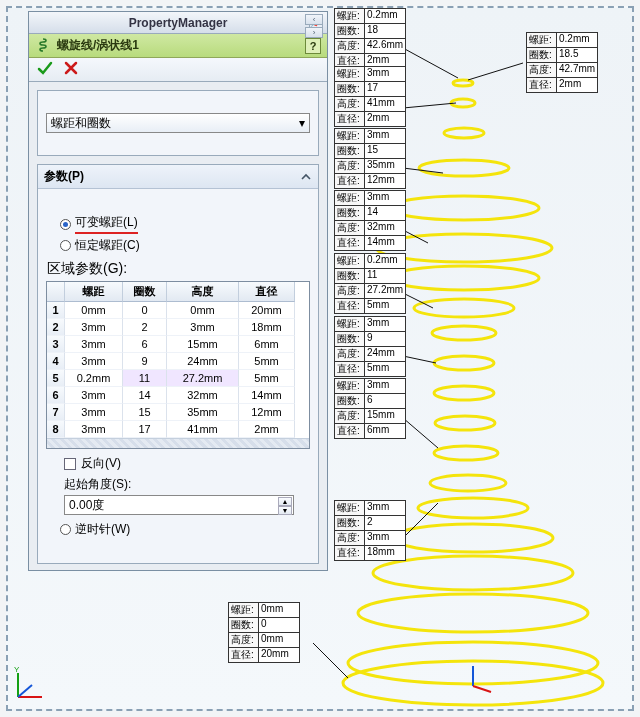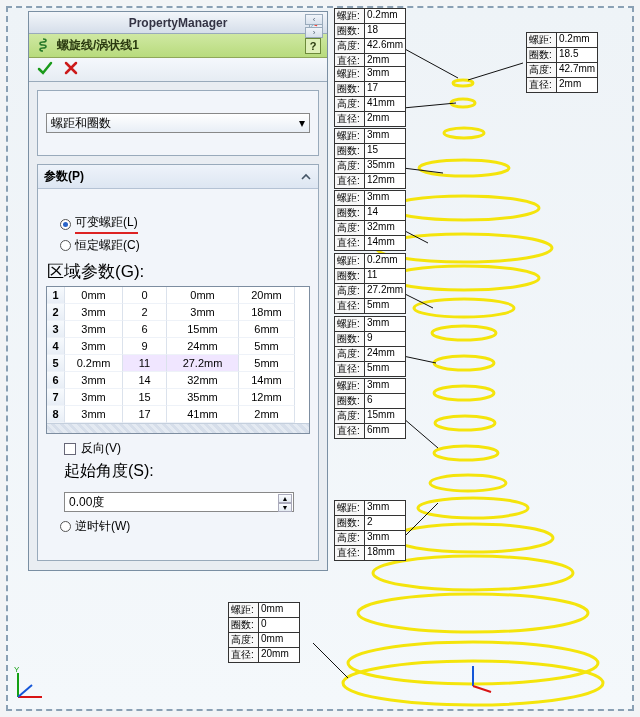--- a/index.html
+++ b/index.html
@@ -15,32 +15,32 @@
   .ok-icon svg, .cancel-icon svg { width:16px; height:16px; }
   .section { border:1px solid #9ab; margin:8px; background:#f2f5fa; }
   .section-h { display:flex; align-items:center; justify-content:space-between; padding:3px 6px; font-size:12px; font-weight:bold; background: linear-gradient(#eef3fa,#dde6f2); border-bottom:1px solid #b4c2d4; }
   .chev { width:12px; height:12px; }
   .section-b { padding:22px 8px; font-size:12px; }
   .combo { width:100%; height:20px; border:1px solid #888; background: linear-gradient(#fff,#e8eef6); font-size:12px; padding:0 4px; display:flex; align-items:center; justify-content:space-between; }
   .radio-row { display:flex; align-items:center; gap:4px; margin:3px 0 3px 14px; font-size:12px; }
   .radio { width:11px; height:11px; border:1px solid #555; border-radius:50%; background:#fff; position:relative; }
   .radio.on::after { content:""; position:absolute; inset:2px; background:#2a64c8; border-radius:50%; }
   .underline-red { border-bottom:2px solid #d22; padding-bottom:1px; }
-  .sublabel { font-size:17px; margin:6px 0 3px 1px; }
+  .sublabel { font-size:14px; margin:6px 0 3px 1px; }
   .grid { border:1px solid #7d8da0; background:#fff; }
   .gh, .gr { display:grid; grid-template-columns:18px 58px 44px 72px 56px; font-size:11px; }
   .gh div { background:linear-gradient(#f7fafd,#e2e9f2); border-right:1px solid #c2cedd; border-bottom:1px solid #adbcd0; text-align:center; padding:2px 0; font-weight:bold; }
   .gr div { border-right:1px solid #dbe2ec; border-bottom:1px solid #eef2f8; text-align:center; padding:2px 0; }
   .gr div:first-child { background:linear-gradient(#f7fafd,#e8eef6); font-weight:bold; }
   .gr.hl div:nth-child(4){ background:#f0e6ff; }
   .gr.hl2 div:nth-child(3){ background:#f0e6ff; }
   .scrollstub { height:10px; background: repeating-linear-gradient(45deg,#e4eaf2,#e4eaf2 3px,#d6deea 3px,#d6deea 6px); border-top:1px solid #c4cfdd; }
   .chk-row { display:flex; align-items:center; gap:5px; margin:6px 0 2px 18px; font-size:12px; }
   .chk { width:12px; height:12px; border:1px solid #667; background:#fff; }
-  .field-row { margin:4px 0 10px 18px; font-size:16px; }
+  .field-row { margin:4px 0 2px 18px; font-size:12px; }
   .text-input { width: 230px; height:20px; border:1px solid #888; background:#fff; padding:0 4px; font-size:12px; display:flex; align-items:center; margin:2px 0 6px 18px; position:relative; }
   .spin { position:absolute; right:1px; top:1px; bottom:1px; width:14px; display:flex; flex-direction:column; }
   .spin span{ flex:1; border:1px solid #aab; background:linear-gradient(#fafcff,#e4eaf2); font-size:7px; display:flex; align-items:center; justify-content:center; }
   .callout { position:absolute; font-size:10px; background:transparent; }
   .co-tbl { border:1px solid #333; background:#fff; }
   .co-tbl div { display:flex; border-bottom:1px solid #333; }
   .co-tbl div:last-child { border-bottom:none; }
   .co-tbl b { width:30px; padding:0 2px; border-right:1px solid #333; font-weight:normal; background:#f8f8f8; }
   .co-tbl i { width:40px; padding:0 2px; font-style:normal; text-align:left; }
   .axis { position:absolute; left:4px; bottom:6px; }
@@ -107,20 +107,27 @@
           <span class="underline-red">可变螺距(L)</span>
         </div>
         <div class="radio-row">
           <span class="radio"></span>
           <span>恒定螺距(C)</span>
         </div>
 
         <div class="sublabel">区域参数(G):</div>
 
         <div class="grid">
+          <div class="gh">
+            <div></div>
+            <div>螺距</div>
+            <div>圈数</div>
+            <div>高度</div>
+            <div>直径</div>
+          </div>
           <div id="rows">
               <div class="gr">
                 <div>1</div>
                 <div>0mm</div>
                 <div>0</div>
                 <div>0mm</div>
                 <div>20mm</div>
               </div>
               <div class="gr">
                 <div>2</div>

